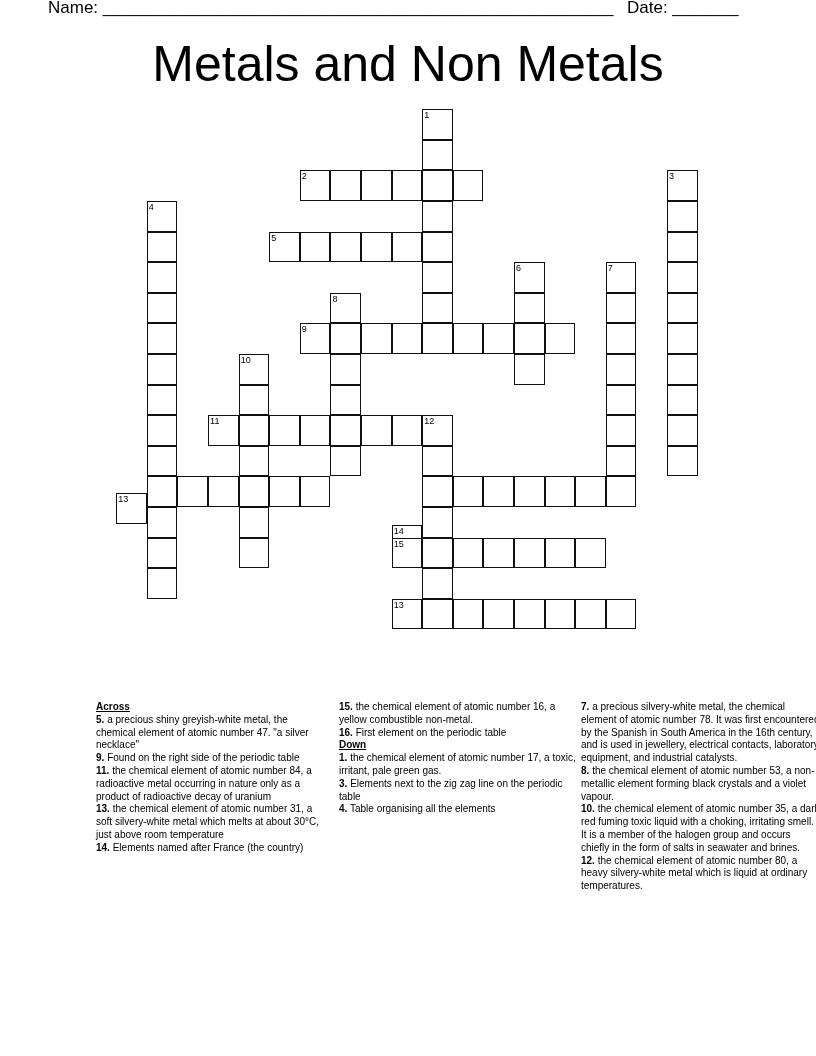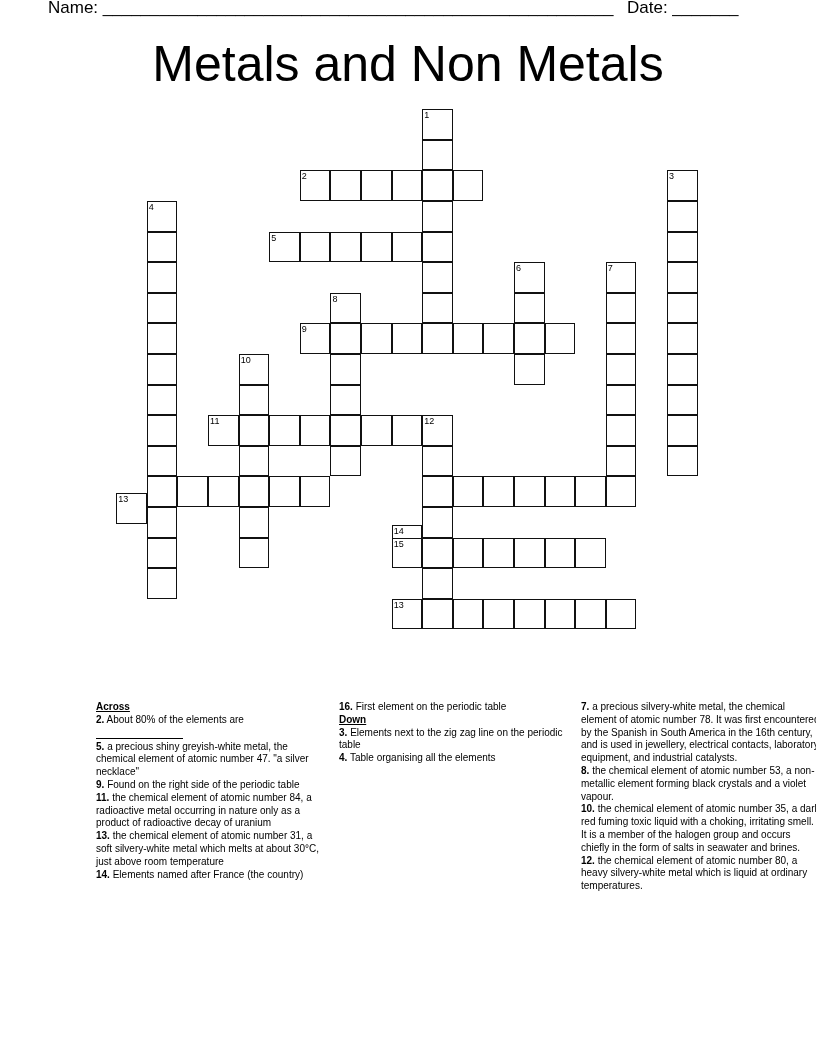--- a/index.html
+++ b/index.html
@@ -169,31 +169,32 @@
     <div class="cell" style="left: 453.6px; top: 599.6px;"></div>
     <div class="cell" style="left: 484.2px; top: 599.6px;"></div>
     <div class="cell" style="left: 514.8px; top: 599.6px;"></div>
     <div class="cell" style="left: 545.4px; top: 599.6px;"></div>
     <div class="cell" style="left: 576px; top: 599.6px;"></div>
     <div class="cell" style="left: 606.6px; top: 599.6px;"></div>
   </div>
 
 <div class="clues col1">
   <p class="sec">Across</p>
-  <p class="clue"><b>2.</b> <span>About 80% of the elements are</span><span class="blank"></span></p>
   <p class="clue"><b>5.</b> <span>a precious shiny greyish-white metal, the chemical element of atomic number 47. "a silver necklace"</span></p>
   <p class="clue"><b>9.</b> <span>Found on the right side of the periodic table</span></p>
   <p class="clue"><b>11.</b> <span>the chemical element of atomic number 84, a radioactive metal occurring in nature only as a product of radioactive decay of uranium</span></p>
   <p class="clue"><b>13.</b> <span>the chemical element of atomic number 31, a soft silvery-white metal which melts at about 30°C, just above room temperature</span></p>
   <p class="clue"><b>14.</b> <span>Elements named after France (the country)</span></p>
 </div>
 
 <div class="clues col2">
+  <p class="clue"><b>15.</b> <span>the chemical element of atomic number 16, a yellow combustible non-metal.</span></p>
   <p class="clue"><b>16.</b> <span>First element on the periodic table</span></p>
   <p class="sec">Down</p>
+  <p class="clue"><b>1.</b> <span>the chemical element of atomic number 17, a toxic, irritant, pale green gas.</span></p>
   <p class="clue"><b>3.</b> <span>Elements next to the zig zag line on the periodic table</span></p>
   <p class="clue"><b>4.</b> <span>Table organising all the elements</span></p>
 </div>
 
 <div class="clues col3">
   <p class="clue"><b>7.</b> <span>a precious silvery-white metal, the chemical element of atomic number 78. It was first encountered by the Spanish in South America in the 16th century, and is used in jewellery, electrical contacts, laboratory equipment, and industrial catalysts.</span></p>
   <p class="clue"><b>8.</b> <span>the chemical element of atomic number 53, a non-metallic element forming black crystals and a violet vapour.</span></p>
   <p class="clue"><b>10.</b> <span>the chemical element of atomic number 35, a dark red fuming toxic liquid with a choking, irritating smell. It is a member of the halogen group and occurs chiefly in the form of salts in seawater and brines.</span></p>
   <p class="clue"><b>12.</b> <span>the chemical element of atomic number 80, a heavy silvery-white metal which is liquid at ordinary temperatures.</span></p>
 </div>

